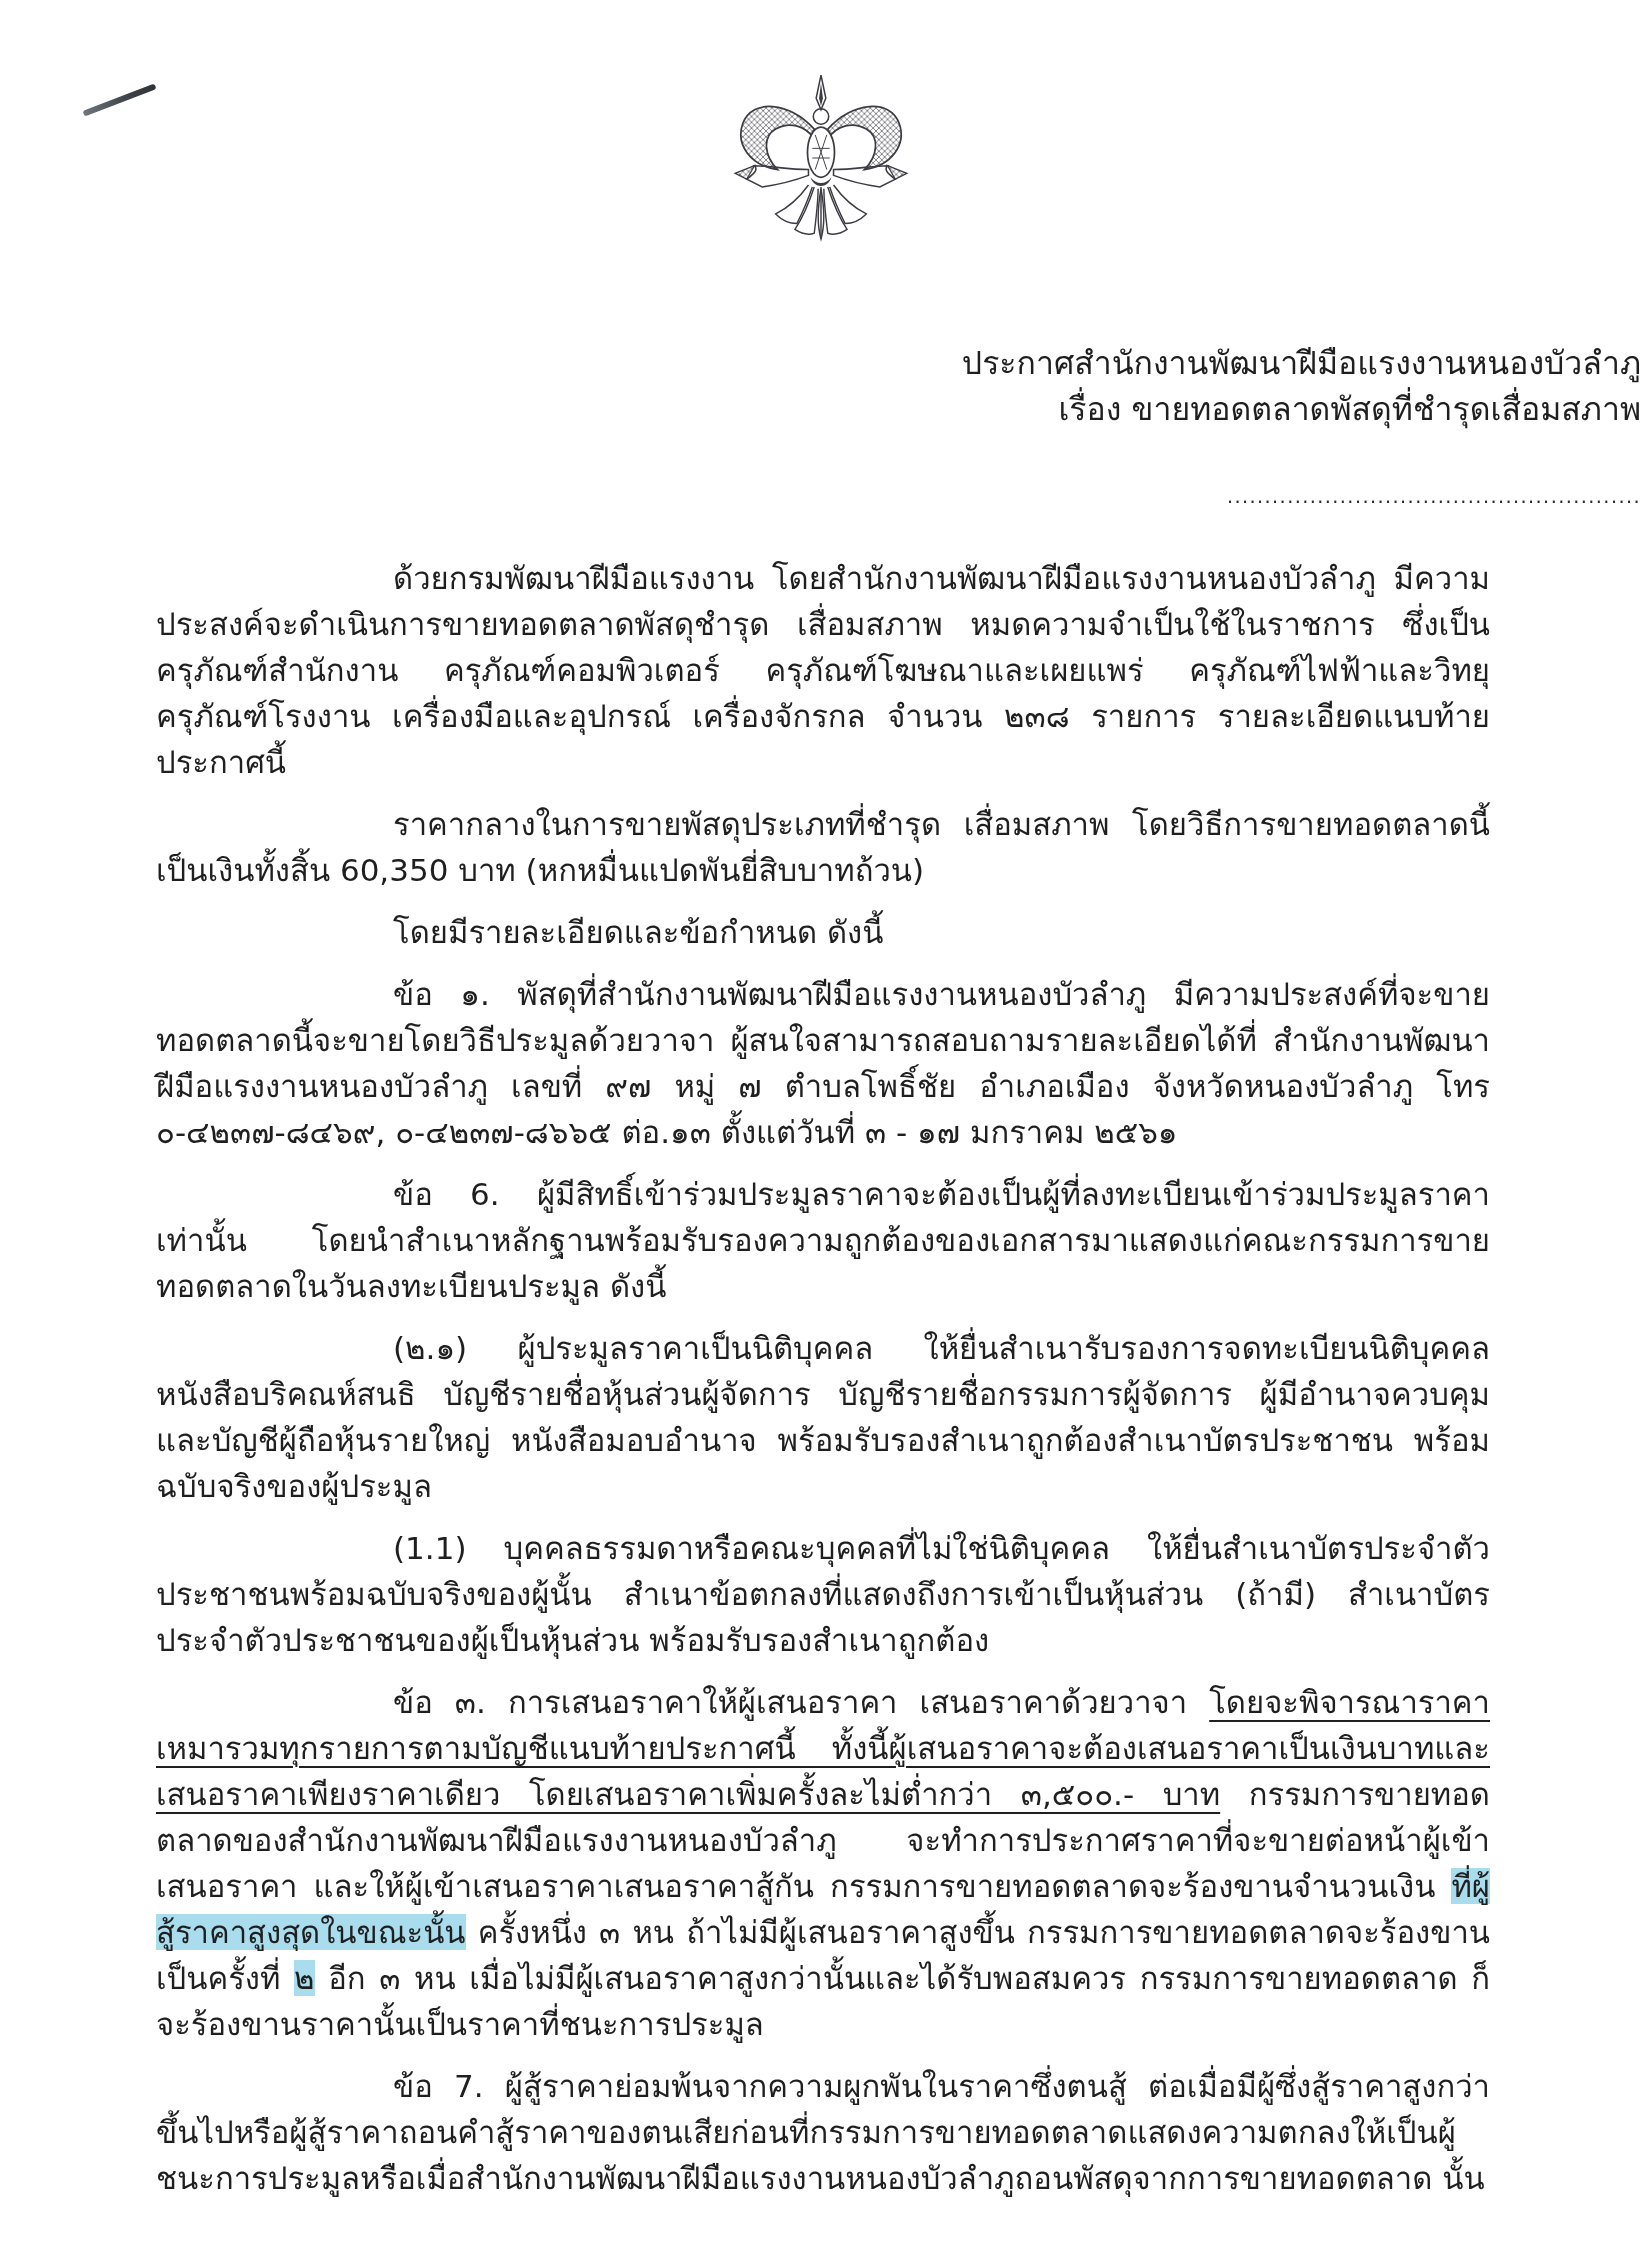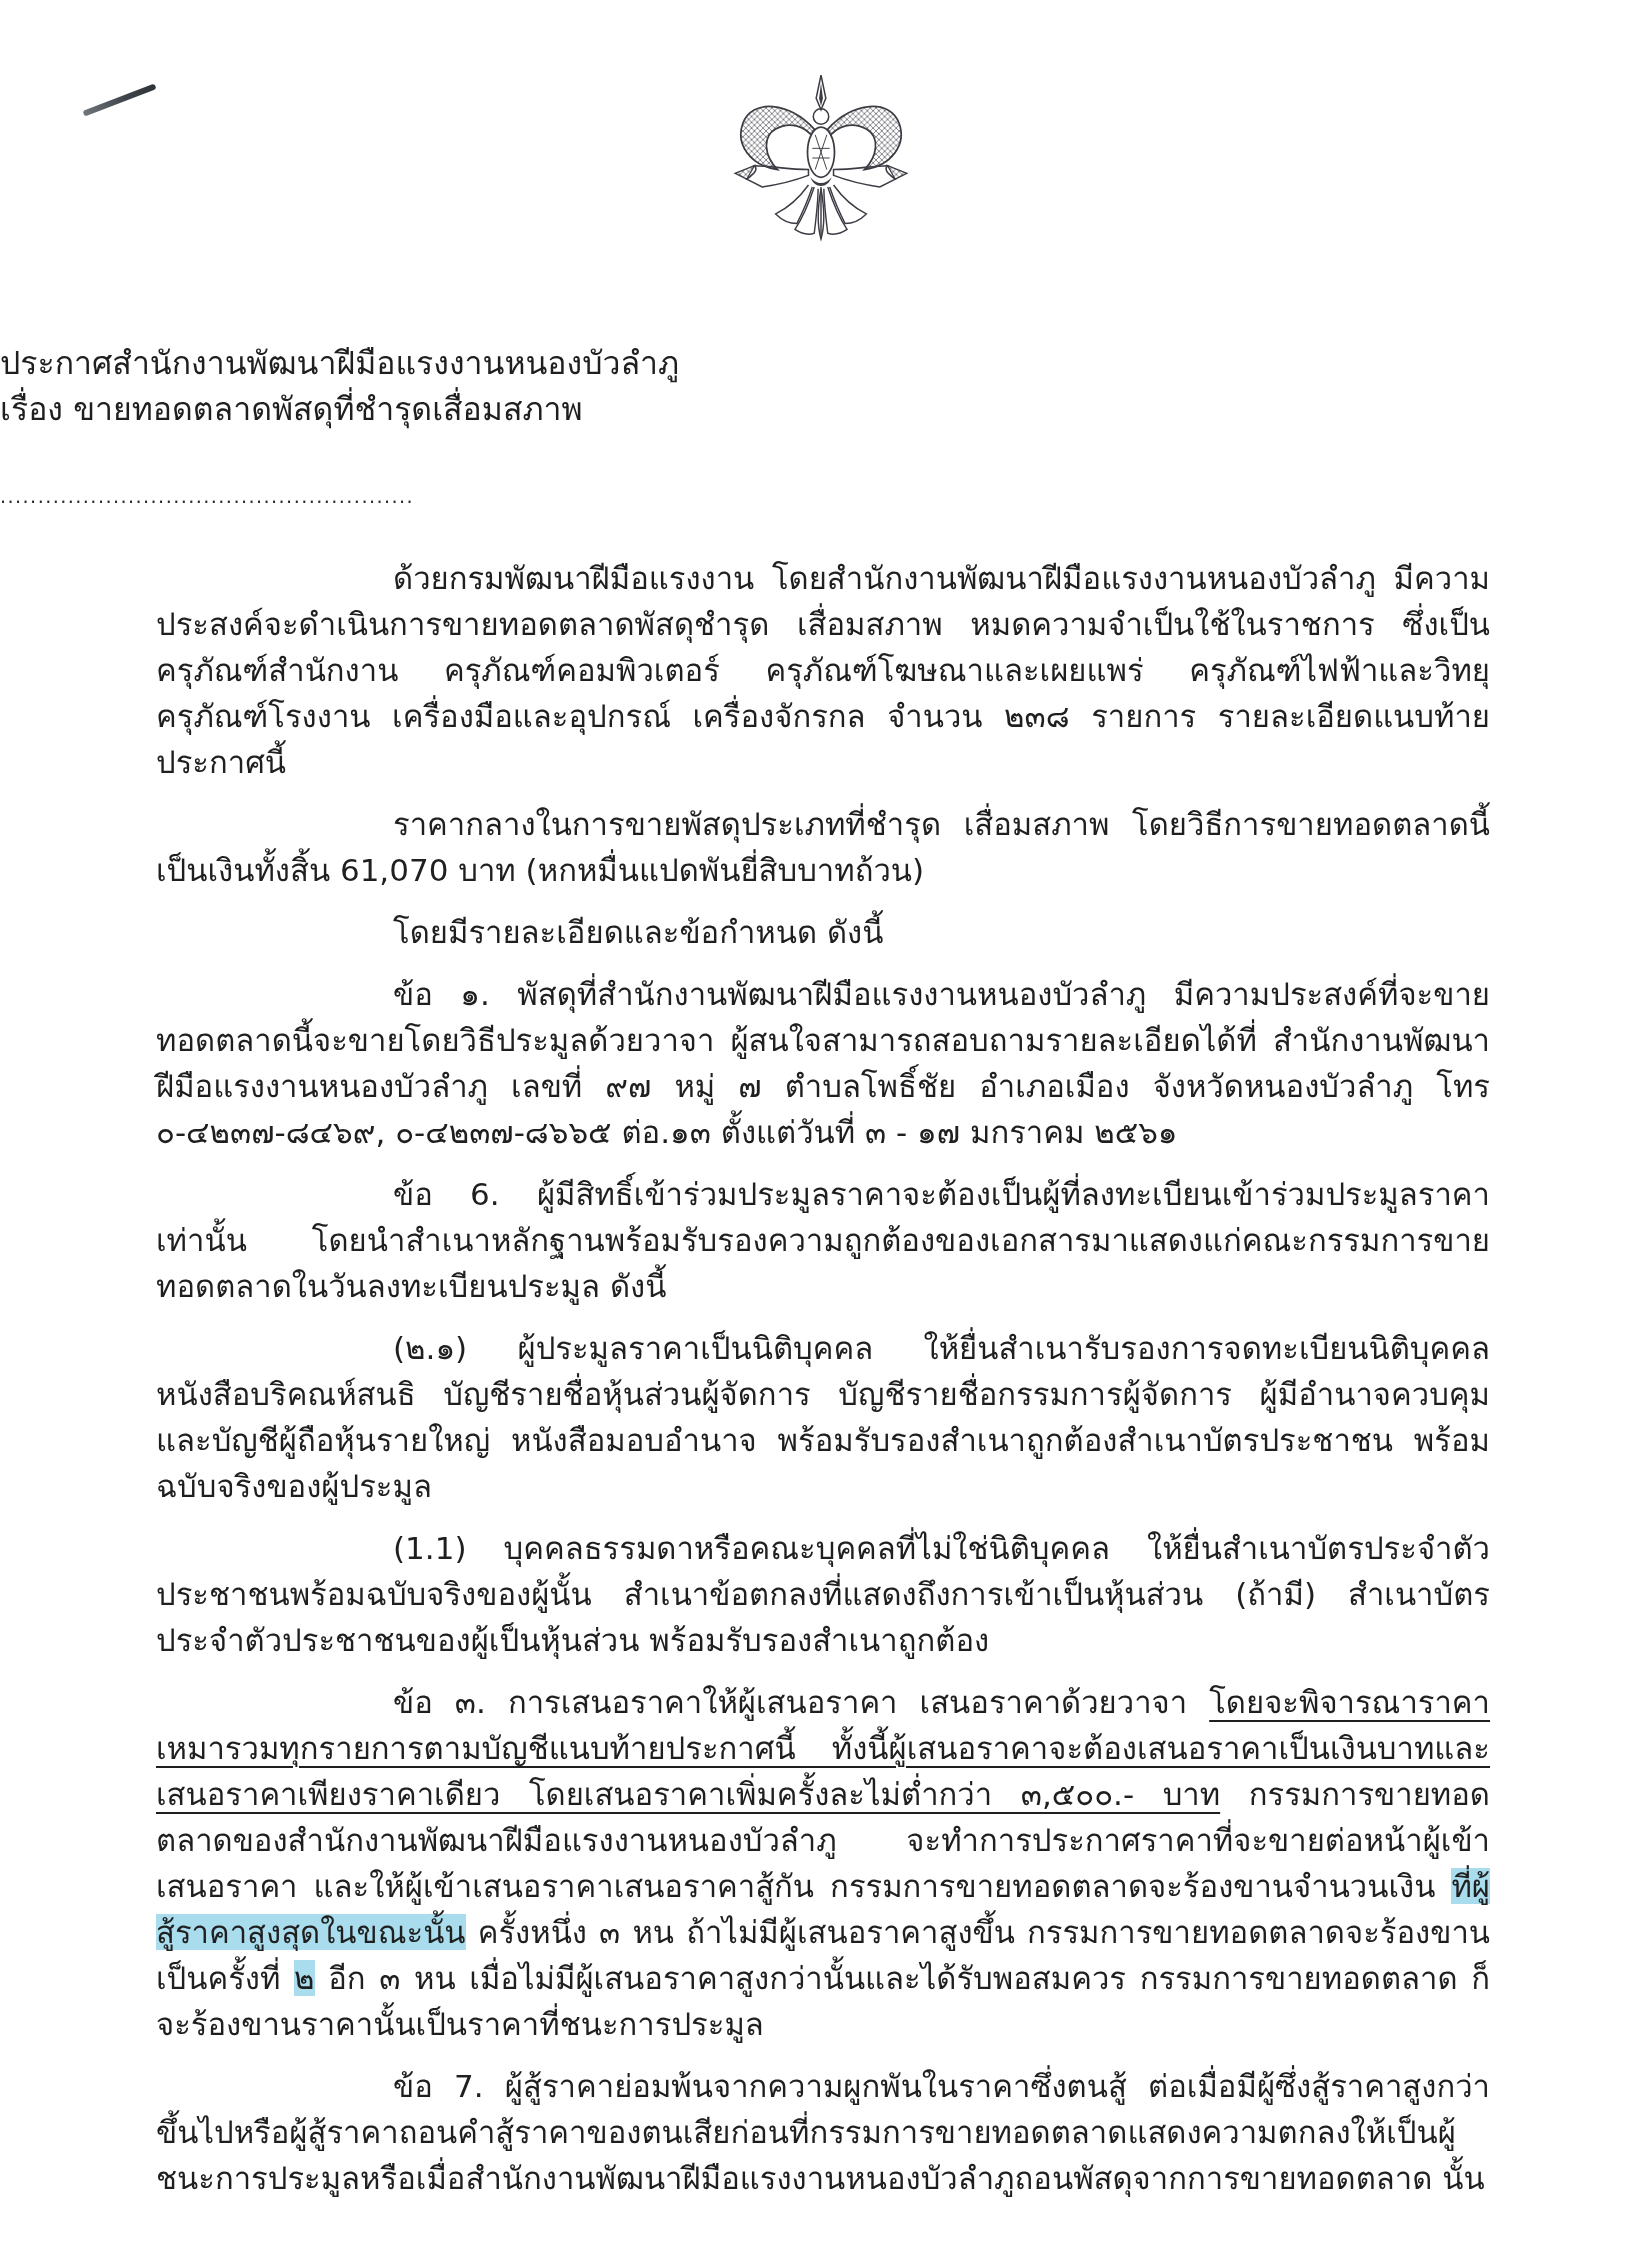--- a/index.html
+++ b/index.html
@@ -24,21 +24,21 @@
   }
   .emblem{
     position:absolute;
     top:73px;
     left:50%;
     transform:translateX(-50%);
   }
   .title-block{
     position:absolute;
     top:340px;left:0;width:100%;
-    text-align:left;
+    text-align:right;
     font-size:32px;
     line-height:46px;
   }
   .dots{
     margin-top:42px;
     font-size:19.3px;
     letter-spacing:1.4px;
     color:#2a2a2a;
   }
   .body-text{
@@ -116,21 +116,21 @@
   </div>
 
   <div class="title-block">
     <div>ประกาศสำนักงานพัฒนาฝีมือแรงงานหนองบัวลำภู</div>
     <div>เรื่อง ขายทอดตลาดพัสดุที่ชำรุดเสื่อมสภาพ</div>
     <div class="dots">.......................................................</div>
   </div>
 
   <div class="body-text">
     <p>ด้วยกรมพัฒนาฝีมือแรงงาน โดยสำนักงานพัฒนาฝีมือแรงงานหนองบัวลำภู มีความประสงค์จะดำเนินการขายทอดตลาดพัสดุชำรุด เสื่อมสภาพ หมดความจำเป็นใช้ในราชการ ซึ่งเป็นครุภัณฑ์สำนักงาน ครุภัณฑ์คอมพิวเตอร์ ครุภัณฑ์โฆษณาและเผยแพร่ ครุภัณฑ์ไฟฟ้าและวิทยุ ครุภัณฑ์โรงงาน เครื่องมือและอุปกรณ์ เครื่องจักรกล จำนวน ๒๓๘ รายการ รายละเอียดแนบท้ายประกาศนี้</p>
-    <p>ราคากลางในการขายพัสดุประเภทที่ชำรุด เสื่อมสภาพ โดยวิธีการขายทอดตลาดนี้เป็นเงินทั้งสิ้น 61,070 บาท (หกหมื่นแปดพันยี่สิบบาทถ้วน)</p>
+    <p>ราคากลางในการขายพัสดุประเภทที่ชำรุด เสื่อมสภาพ โดยวิธีการขายทอดตลาดนี้เป็นเงินทั้งสิ้น 60,350 บาท (หกหมื่นแปดพันยี่สิบบาทถ้วน)</p>
     <p>โดยมีรายละเอียดและข้อกำหนด ดังนี้</p>
     <p>ข้อ ๑. พัสดุที่สำนักงานพัฒนาฝีมือแรงงานหนองบัวลำภู มีความประสงค์ที่จะขายทอดตลาดนี้จะขายโดยวิธีประมูลด้วยวาจา ผู้สนใจสามารถสอบถามรายละเอียดได้ที่ สำนักงานพัฒนาฝีมือแรงงานหนองบัวลำภู เลขที่ ๙๗ หมู่ ๗ ตำบลโพธิ์ชัย อำเภอเมือง จังหวัดหนองบัวลำภู โทร ๐-๔๒๓๗-๘๔๖๙, ๐-๔๒๓๗-๘๖๖๕ ต่อ.๑๓ ตั้งแต่วันที่ ๓ - ๑๗ มกราคม ๒๕๖๑</p>
     <p>ข้อ 6. ผู้มีสิทธิ์เข้าร่วมประมูลราคาจะต้องเป็นผู้ที่ลงทะเบียนเข้าร่วมประมูลราคาเท่านั้น โดยนำสำเนาหลักฐานพร้อมรับรองความถูกต้องของเอกสารมาแสดงแก่คณะกรรมการขายทอดตลาดในวันลงทะเบียนประมูล ดังนี้</p>
     <p>(๒.๑) ผู้ประมูลราคาเป็นนิติบุคคล ให้ยื่นสำเนารับรองการจดทะเบียนนิติบุคคล หนังสือบริคณห์สนธิ บัญชีรายชื่อหุ้นส่วนผู้จัดการ บัญชีรายชื่อกรรมการผู้จัดการ ผู้มีอำนาจควบคุม และบัญชีผู้ถือหุ้นรายใหญ่ หนังสือมอบอำนาจ พร้อมรับรองสำเนาถูกต้องสำเนาบัตรประชาชน พร้อมฉบับจริงของผู้ประมูล</p>
     <p>(1.1) บุคคลธรรมดาหรือคณะบุคคลที่ไม่ใช่นิติบุคคล ให้ยื่นสำเนาบัตรประจำตัวประชาชนพร้อมฉบับจริงของผู้นั้น สำเนาข้อตกลงที่แสดงถึงการเข้าเป็นหุ้นส่วน (ถ้ามี) สำเนาบัตรประจำตัวประชาชนของผู้เป็นหุ้นส่วน พร้อมรับรองสำเนาถูกต้อง</p>
     <p><span>ข้อ ๓. การเสนอราคาให้ผู้เสนอราคา เสนอราคาด้วยวาจา </span><span class="u">โดยจะพิจารณาราคาเหมารวมทุกรายการตามบัญชีแนบท้ายประกาศนี้ ทั้งนี้ผู้เสนอราคาจะต้องเสนอราคาเป็นเงินบาทและเสนอราคาเพียงราคาเดียว โดยเสนอราคาเพิ่มครั้งละไม่ต่ำกว่า ๓,๕๐๐.- บาท</span><span>  กรรมการขายทอดตลาดของสำนักงานพัฒนาฝีมือแรงงานหนองบัวลำภู จะทำการประกาศราคาที่จะขายต่อหน้าผู้เข้าเสนอราคา และให้ผู้เข้าเสนอราคาเสนอราคาสู้กัน กรรมการขายทอดตลาดจะร้องขานจำนวนเงิน </span><span class="hl">ที่ผู้สู้ราคาสูงสุดในขณะนั้น</span><span> ครั้งหนึ่ง ๓ หน ถ้าไม่มีผู้เสนอราคาสูงขึ้น กรรมการขายทอดตลาดจะร้องขานเป็นครั้งที่ </span><span class="hl">๒</span><span> อีก ๓ หน เมื่อไม่มีผู้เสนอราคาสูงกว่านั้นและได้รับพอสมควร กรรมการขายทอดตลาด ก็จะร้องขานราคานั้นเป็นราคาที่ชนะการประมูล</span></p>
     <p>ข้อ 7. ผู้สู้ราคาย่อมพ้นจากความผูกพันในราคาซึ่งตนสู้ ต่อเมื่อมีผู้ซึ่งสู้ราคาสูงกว่าขึ้นไปหรือผู้สู้ราคาถอนคำสู้ราคาของตนเสียก่อนที่กรรมการขายทอดตลาดแสดงความตกลงให้เป็นผู้ชนะการประมูลหรือเมื่อสำนักงานพัฒนาฝีมือแรงงานหนองบัวลำภูถอนพัสดุจากการขายทอดตลาด นั้น</p>
     <div class="footer">ข้อ ๕...</div>
   </div>
 

